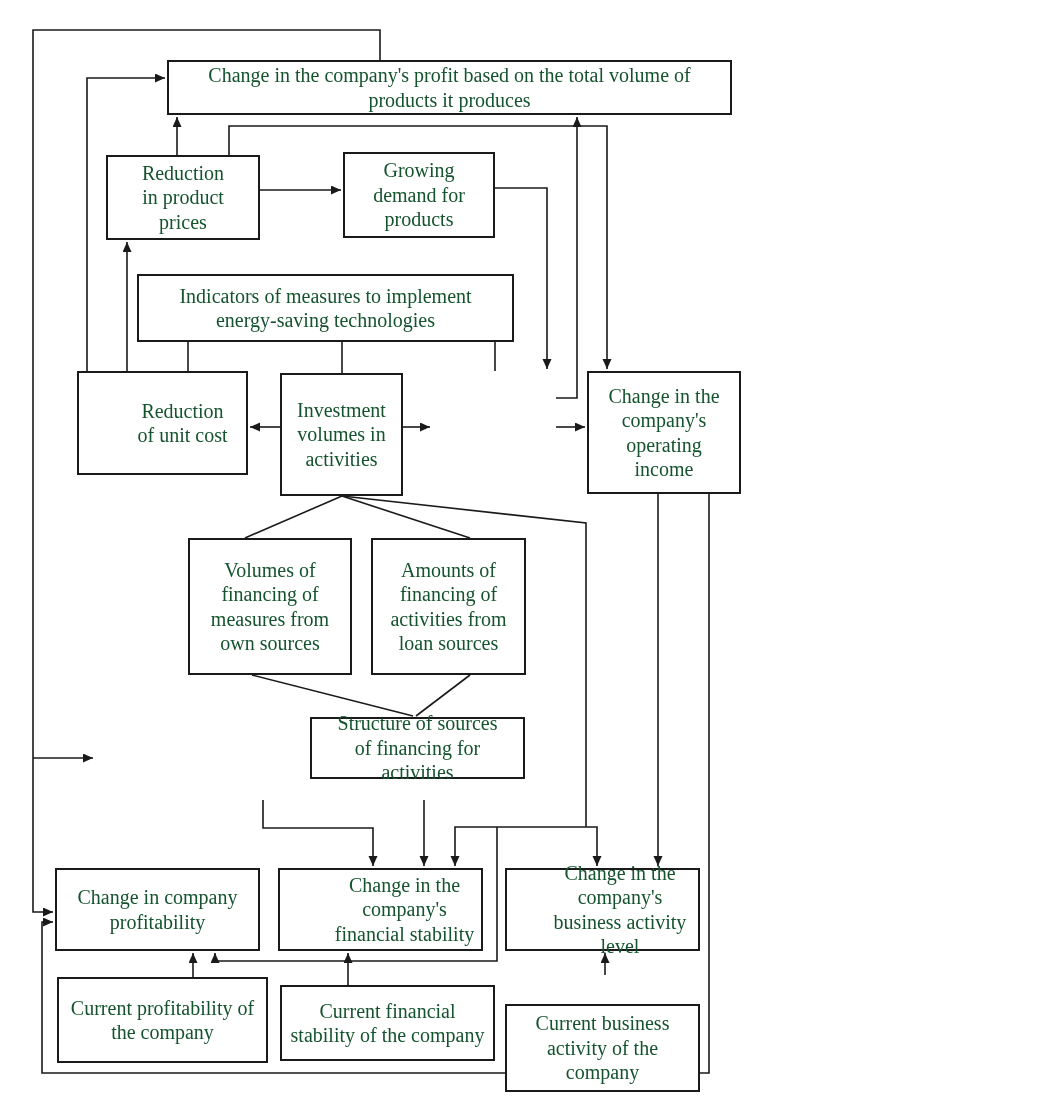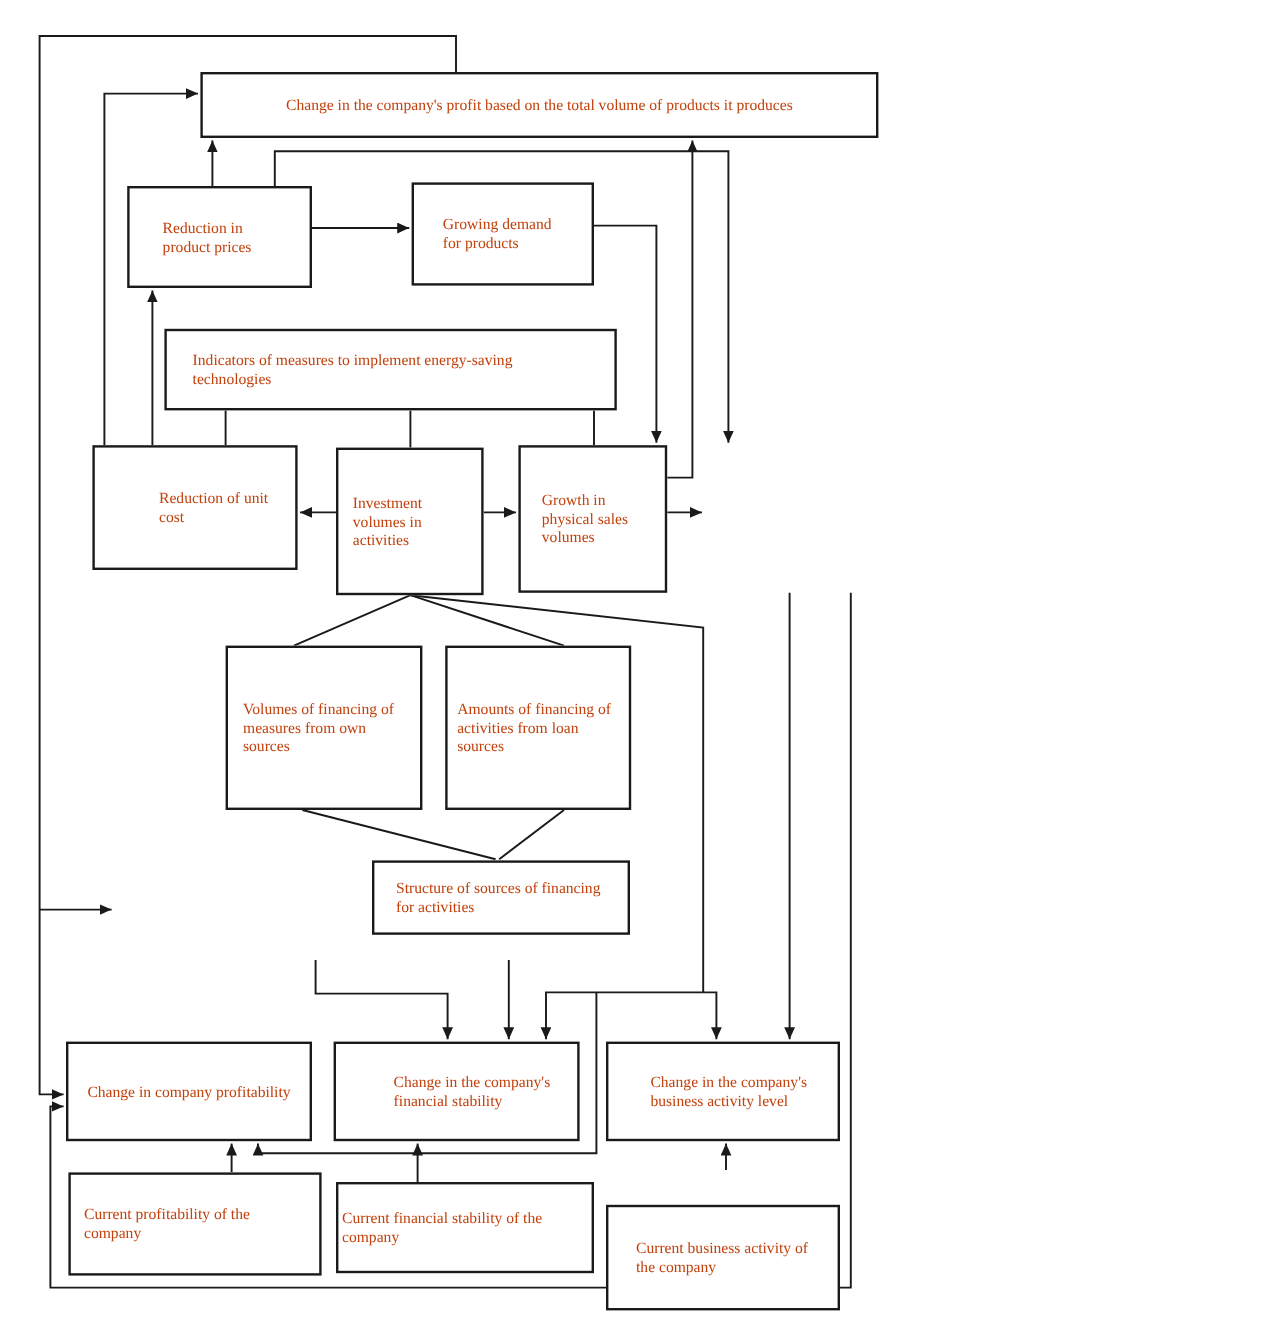--- a/index.html
+++ b/index.html
@@ -14,23 +14,24 @@
   .node{
     position:absolute;
     box-sizing:border-box;
     background:#ffffff;
     border:2px solid #1a1a1a;
     display:flex;align-items:center;justify-content:center;
     z-index:1;
   }
   .node span{
     display:block;
-    font-size:13px;
+    text-align:center;
+    font-size:20px;
     line-height:1.22;
-    color:#c2410c;
+    color:#14532d;
   }
 </style>
 </head>
 <body>
 
 <div id="canvas">
   <svg id="wires" width="1055" height="1100" viewBox="0 0 1055 1100" aria-hidden="true">
     <defs>
       <marker id="arrow" markerUnits="userSpaceOnUse" markerWidth="12" markerHeight="10" refX="10" refY="4.5" orient="auto">
         <path d="M0,0 L10,4.5 L0,9 Z" fill="#1a1a1a"></path>
@@ -81,22 +82,22 @@
     </div>
     <div class="node" style="left: 137px; top: 274px; width: 377px; height: 68px;">
       <span style="max-width: 330px;">Indicators of measures to implement energy-saving technologies</span>
     </div>
     <div class="node" style="left: 77px; top: 371px; width: 171px; height: 104px;">
       <span style="max-width: 100px; margin-left: 40px;">Reduction of unit cost</span>
     </div>
     <div class="node" style="left: 280px; top: 373px; width: 123px; height: 123px;">
       <span style="max-width: 95px;">Investment volumes in activities</span>
     </div>
-    <div class="node" style="left: 432px; top: 371px; width: 124px; height: 123px;">
-      <span style="max-width: 85px;">Growth in physical sales volumes</span>
+    <div class="node" style="left: 587px; top: 371px; width: 154px; height: 123px;">
+      <span style="max-width: 115px;">Change in the company's operating income</span>
     </div>
     <div class="node" style="left: 188px; top: 538px; width: 164px; height: 137px;">
       <span style="max-width: 135px;">Volumes of financing of measures from own sources</span>
     </div>
     <div class="node" style="left: 371px; top: 538px; width: 155px; height: 137px;">
       <span style="max-width: 135px;">Amounts of financing of activities from loan sources</span>
     </div>
     <div class="node" style="left: 310px; top: 717px; width: 215px; height: 62px;">
       <span style="max-width: 175px;">Structure of sources of financing for activities</span>
     </div>

